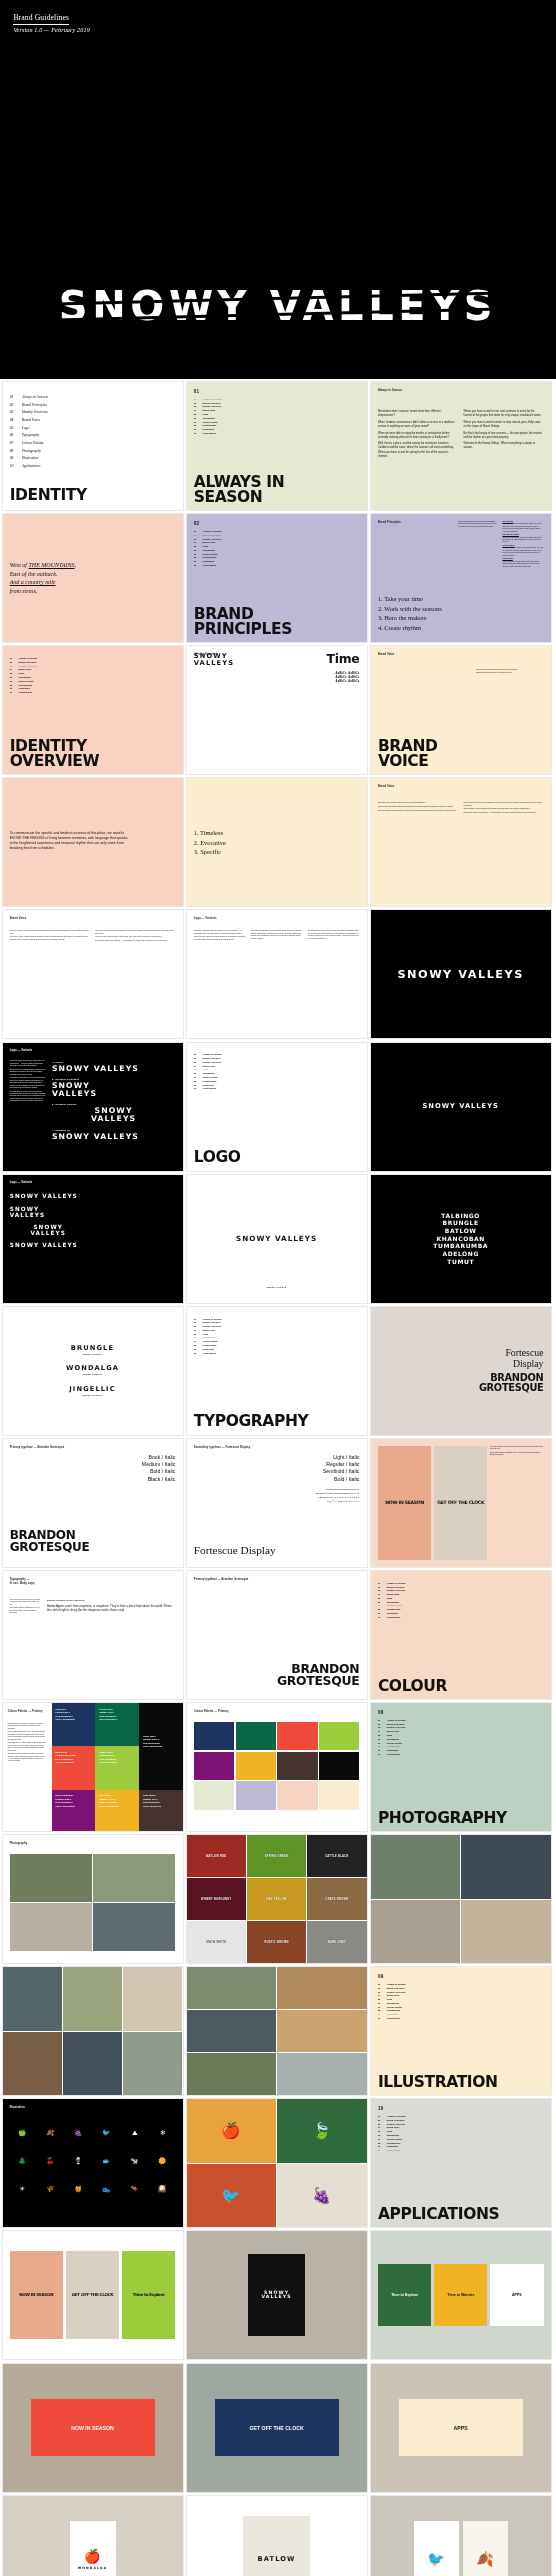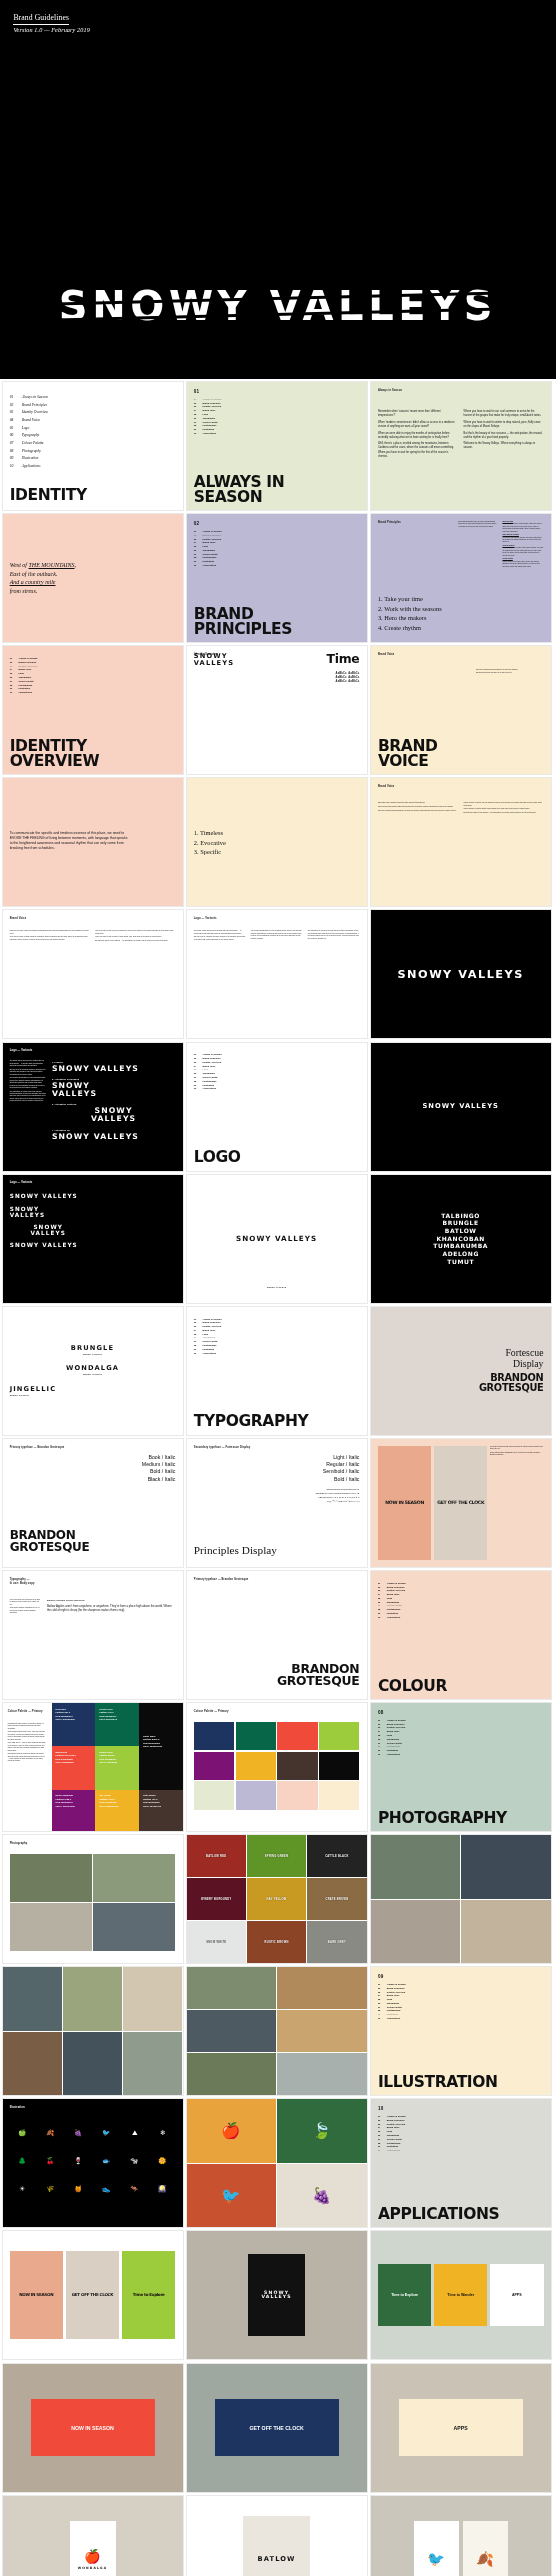--- a/index.html
+++ b/index.html
@@ -715,21 +715,21 @@
     <div class="pg">
       <div class="pad" style="display:flex;flex-direction:column;justify-content:center;gap:9.3px">
         <div style="text-align:center">
           <div class="logomark" style="font-size:6.7px">BRUNGLE</div>
           <div class="lbl" style="font-size:2.1px;margin-top:1px">SNOWY VALLEYS</div>
         </div>
         <div style="text-align:center">
           <div class="logomark" style="font-size:6.7px">WONDALGA</div>
           <div class="lbl" style="font-size:2.1px;margin-top:1px">SNOWY VALLEYS</div>
         </div>
-        <div style="">
+        <div style="text-align:center">
           <div class="logomark" style="font-size:6.7px">JINGELLIC</div>
           <div class="lbl" style="font-size:2.1px;margin-top:1px">SNOWY VALLEYS</div>
         </div>
       </div>
     </div>
 
     <div class="pg">
       <div class="pad">
         <div class="toc-mini">
           <div class="r">
@@ -810,21 +810,21 @@
           <div>Regular / Italic</div>
           <div>Semibold / Italic</div>
           <div>Bold / Italic</div>
         </div>
         <div class="glyphs" style="margin-top:5.2px">
           <div>abcdefghijklmnopqrstuvwxyz</div>
           <div>ABCDEFGHIJKLMNOPQRSTUVWXYZ</div>
           <div>1234567890 ⁄ fi fl ffi ffl ff à á â ä ã å</div>
           <div>?!@™©®#$£¥¢%^&amp;*[(/;:”“\)]</div>
         </div>
-        <div class="typespec serif" style="position:absolute;left:7.2px;bottom:11.3px;font-size:11.3px">Principles Display</div>
+        <div class="typespec serif" style="position:absolute;left:7.2px;bottom:11.3px;font-size:11.3px">Fortescue Display</div>
       </div>
     </div>
 
     <div class="pg" style="background:#f6d9c7">
       <div class="pad" style="display:flex;gap:2.6px;align-items:stretch">
         <div style="flex:1;background:#e8a98d;display:flex;align-items:center;justify-content:center;text-align:center">
           <span class="typespec" style="font-size:4.6px;line-height:1.1">NOW IN SEASON</span>
         </div>
         <div style="flex:1;background:#d9cfc3;display:flex;align-items:center;justify-content:center;text-align:center">
           <span class="typespec" style="font-size:4.6px;line-height:1.1">GET OFF THE CLOCK</span>

